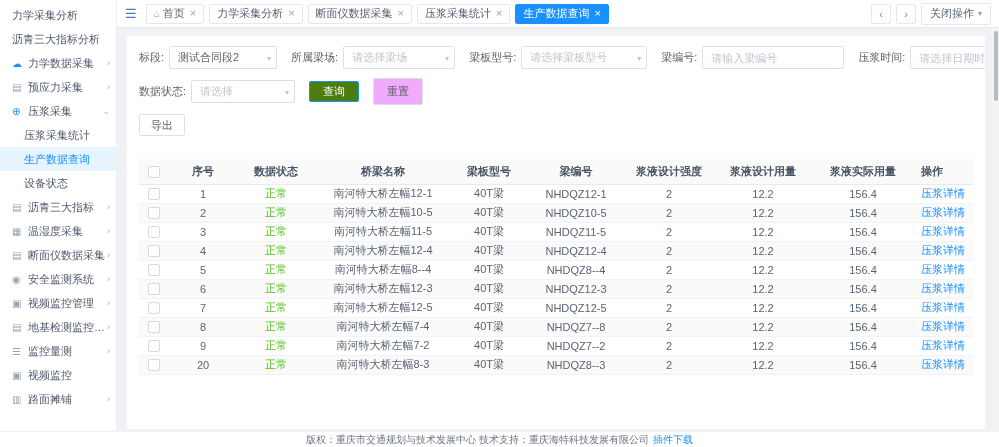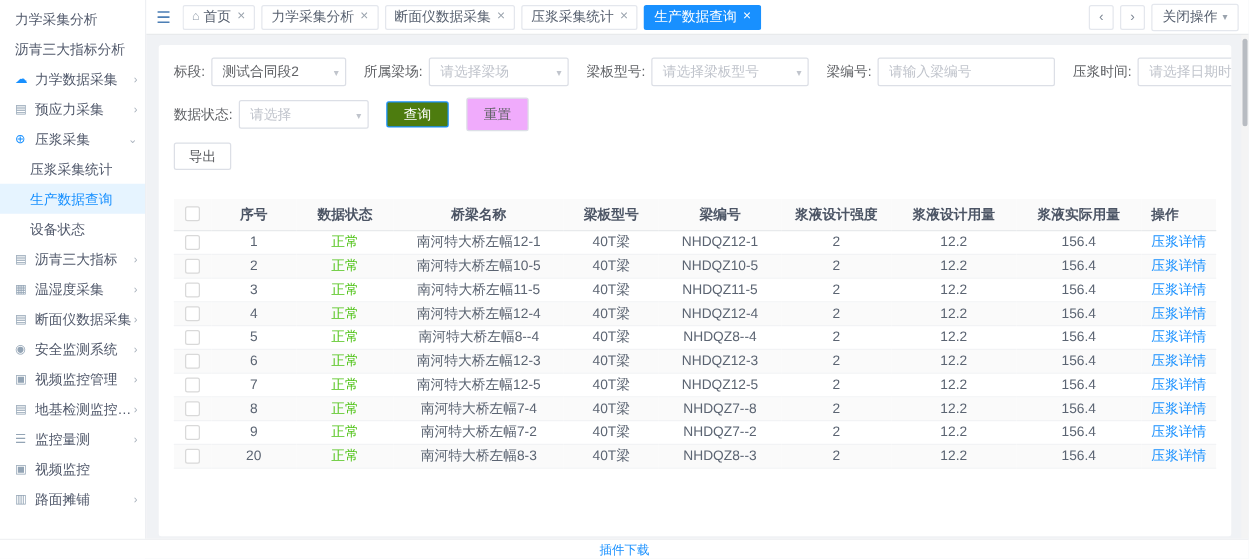--- a/index.html
+++ b/index.html
@@ -400,16 +400,17 @@
       </div>
     </div>
 
   </div>
 
   <div class="vscroll">
     <div class="vthumb"></div>
   </div>
 
   <div class="footer">
+    <span>版权：重庆市交通规划与技术发展中心 技术支持：重庆海特科技发展有限公司</span>
     <a>插件下载</a>
   </div>
 
 </div>
 
 </body></html>

